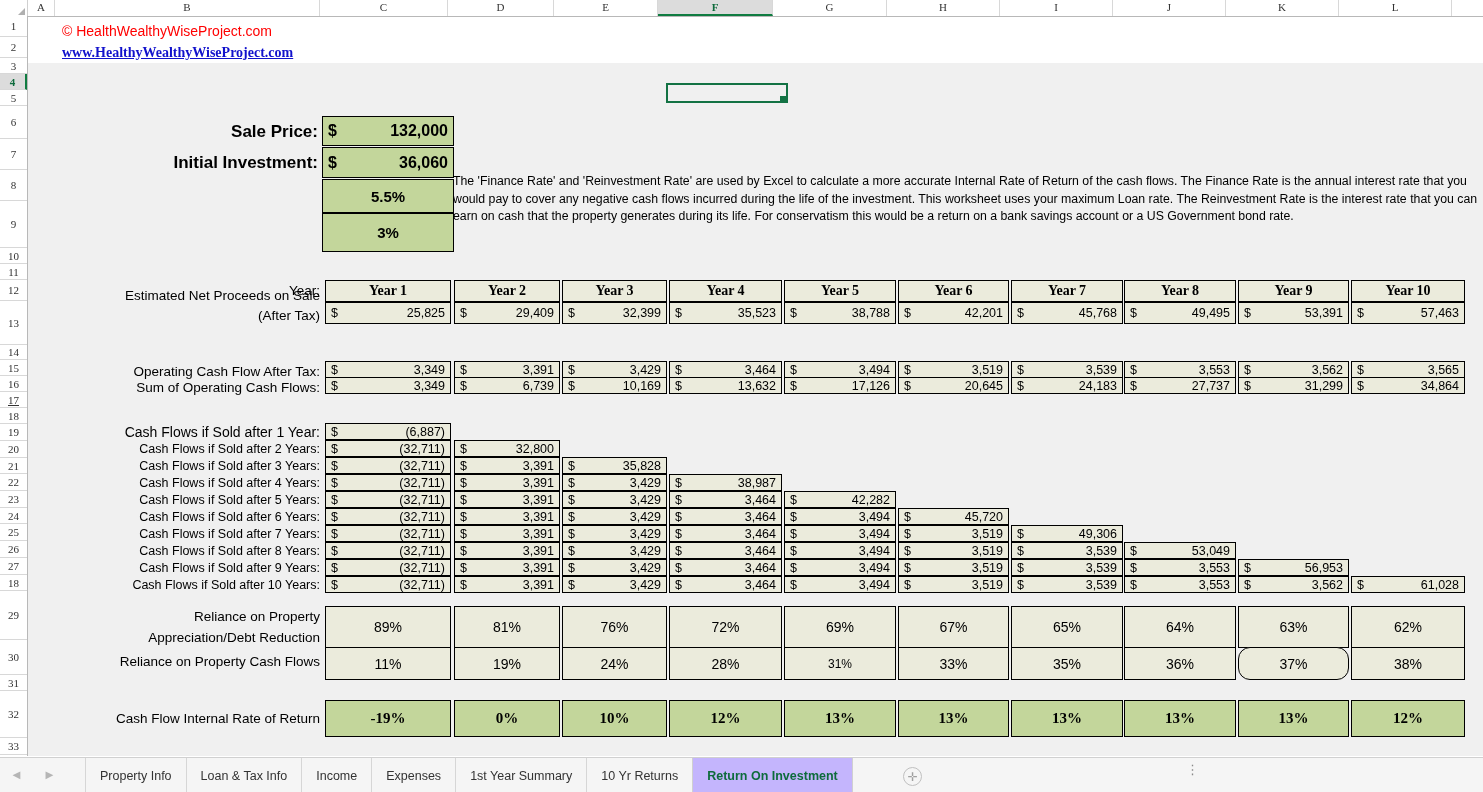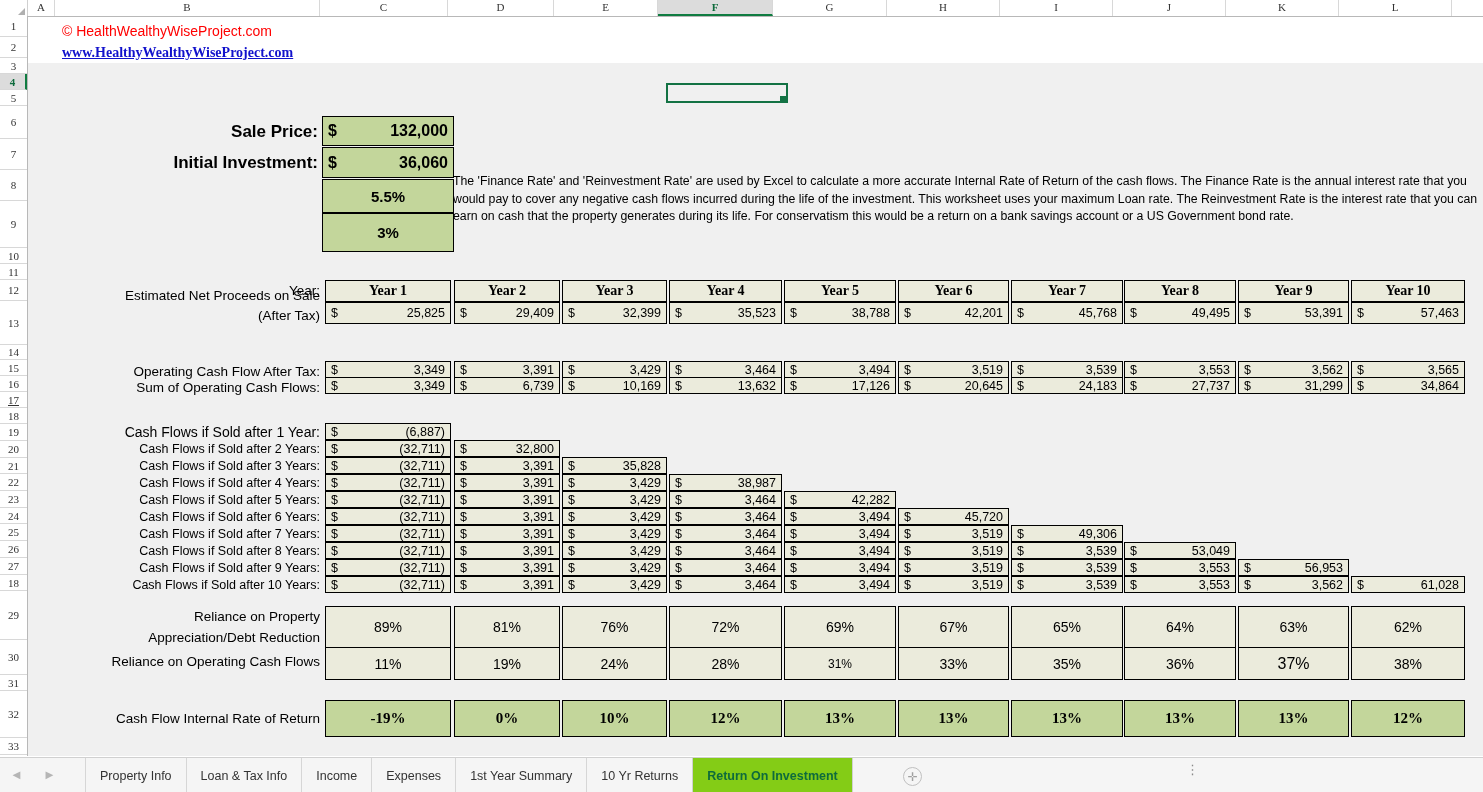--- a/index.html
+++ b/index.html
@@ -71,21 +71,21 @@
   .activecell{position:absolute;border:2px solid #137244;background:transparent;}
   .fillhandle{position:absolute;width:6px;height:6px;background:#137244;}
 
   
   .tabbar{position:absolute;left:0;top:757px;width:1483px;height:35px;
           background:#f5f5f5;border-top:1px solid #d0d0d0;}
   .navarrows{position:absolute;left:10px;top:9px;display:flex;gap:20px;color:#b5b5b5;font-size:13px;}
   .tabs{position:absolute;left:85px;top:0;height:35px;display:flex;align-items:stretch;}
   .tab{display:flex;align-items:center;padding:0 14px;font-size:12.5px;color:#333;
        border-left:1px solid #d6d6d6;background:#f5f5f5;height:35px;box-sizing:border-box;}
-  .tab.active{background:#84cc16;color:#0e6b3c;font-weight:bold;
+  .tab.active{background:#c4b5fd;color:#0e6b3c;font-weight:bold;
        border-left:1px solid #d0d0d0;border-right:1px solid #d0d0d0;border-top:none;}
   .addsheet{position:absolute;left:903px;top:9px;width:17px;height:17px;
        border:1px solid #c0c0c0;border-radius:50%;color:#a0a0a0;font-size:12px;
        display:flex;align-items:center;justify-content:center;}
   .dots{position:absolute;left:1186px;top:8px;color:#8a8a8a;font-size:13px;line-height:7px;letter-spacing:0;}
 </style>
 </head>
 <body>
 
 <div class="app">
@@ -722,30 +722,30 @@
         <div class="cell c palebox" style="left: 297px; top: 589px; width: 126px; height: 42px; font-size: 14px;">89%</div>
         <div class="cell c palebox" style="left: 426px; top: 589px; width: 106px; height: 42px; font-size: 14px;">81%</div>
         <div class="cell c palebox" style="left: 534px; top: 589px; width: 105px; height: 42px; font-size: 14px;">76%</div>
         <div class="cell c palebox" style="left: 641px; top: 589px; width: 113px; height: 42px; font-size: 14px;">72%</div>
         <div class="cell c palebox" style="left: 756px; top: 589px; width: 112px; height: 42px; font-size: 14px;">69%</div>
         <div class="cell c palebox" style="left: 870px; top: 589px; width: 111px; height: 42px; font-size: 14px;">67%</div>
         <div class="cell c palebox" style="left: 983px; top: 589px; width: 112px; height: 42px; font-size: 14px;">65%</div>
         <div class="cell c palebox" style="left: 1096px; top: 589px; width: 112px; height: 42px; font-size: 14px;">64%</div>
         <div class="cell c palebox" style="left: 1210px; top: 589px; width: 111px; height: 42px; font-size: 14px;">63%</div>
         <div class="cell c palebox" style="left: 1323px; top: 589px; width: 114px; height: 42px; font-size: 14px;">62%</div>
-        <div class="cell lbl" style="left: 37px; top: 629px; width: 257px; height: 31px; font-size: 13.5px;">Reliance on Operating Cash Flows</div>
+        <div class="cell lbl" style="left: 37px; top: 629px; width: 257px; height: 31px; font-size: 13.5px;">Reliance on Property Cash Flows</div>
         <div class="cell c palebox" style="left: 297px; top: 630px; width: 126px; height: 33px; font-size: 14px;">11%</div>
         <div class="cell c palebox" style="left: 426px; top: 630px; width: 106px; height: 33px; font-size: 14px;">19%</div>
         <div class="cell c palebox" style="left: 534px; top: 630px; width: 105px; height: 33px; font-size: 14px;">24%</div>
         <div class="cell c palebox" style="left: 641px; top: 630px; width: 113px; height: 33px; font-size: 14px;">28%</div>
         <div class="cell c palebox" style="left: 756px; top: 630px; width: 112px; height: 33px; font-size: 12px;">31%</div>
         <div class="cell c palebox" style="left: 870px; top: 630px; width: 111px; height: 33px; font-size: 14px;">33%</div>
         <div class="cell c palebox" style="left: 983px; top: 630px; width: 112px; height: 33px; font-size: 14px;">35%</div>
         <div class="cell c palebox" style="left: 1096px; top: 630px; width: 112px; height: 33px; font-size: 14px;">36%</div>
-        <div class="cell c palebox" style="left: 1210px; top: 630px; width: 111px; height: 33px; font-size: 16px;">37%</div>
+        <div class="cell c palebox" style="left: 1210px; top: 630px; width: 111px; height: 33px; font-size: 14px; border-radius: 12px;">37%</div>
         <div class="cell c palebox" style="left: 1323px; top: 630px; width: 114px; height: 33px; font-size: 14px;">38%</div>
         <div class="cell lbl" style="left: 34px; top: 686px; width: 260px; height: 31px; font-size: 13.5px;">Cash Flow Internal Rate of Return</div>
         <div class="cell c greenbox" style="left: 297px; top: 683px; width: 126px; height: 37px; font-weight: bold; font-size: 15px; font-family: &quot;Liberation Serif&quot;, serif;">-19%</div>
         <div class="cell c greenbox" style="left: 426px; top: 683px; width: 106px; height: 37px; font-weight: bold; font-size: 15px; font-family: &quot;Liberation Serif&quot;, serif;">0%</div>
         <div class="cell c greenbox" style="left: 534px; top: 683px; width: 105px; height: 37px; font-weight: bold; font-size: 15px; font-family: &quot;Liberation Serif&quot;, serif;">10%</div>
         <div class="cell c greenbox" style="left: 641px; top: 683px; width: 113px; height: 37px; font-weight: bold; font-size: 15px; font-family: &quot;Liberation Serif&quot;, serif;">12%</div>
         <div class="cell c greenbox" style="left: 756px; top: 683px; width: 112px; height: 37px; font-weight: bold; font-size: 15px; font-family: &quot;Liberation Serif&quot;, serif;">13%</div>
         <div class="cell c greenbox" style="left: 870px; top: 683px; width: 111px; height: 37px; font-weight: bold; font-size: 15px; font-family: &quot;Liberation Serif&quot;, serif;">13%</div>
         <div class="cell c greenbox" style="left: 983px; top: 683px; width: 112px; height: 37px; font-weight: bold; font-size: 15px; font-family: &quot;Liberation Serif&quot;, serif;">13%</div>
         <div class="cell c greenbox" style="left: 1096px; top: 683px; width: 112px; height: 37px; font-weight: bold; font-size: 15px; font-family: &quot;Liberation Serif&quot;, serif;">13%</div>

